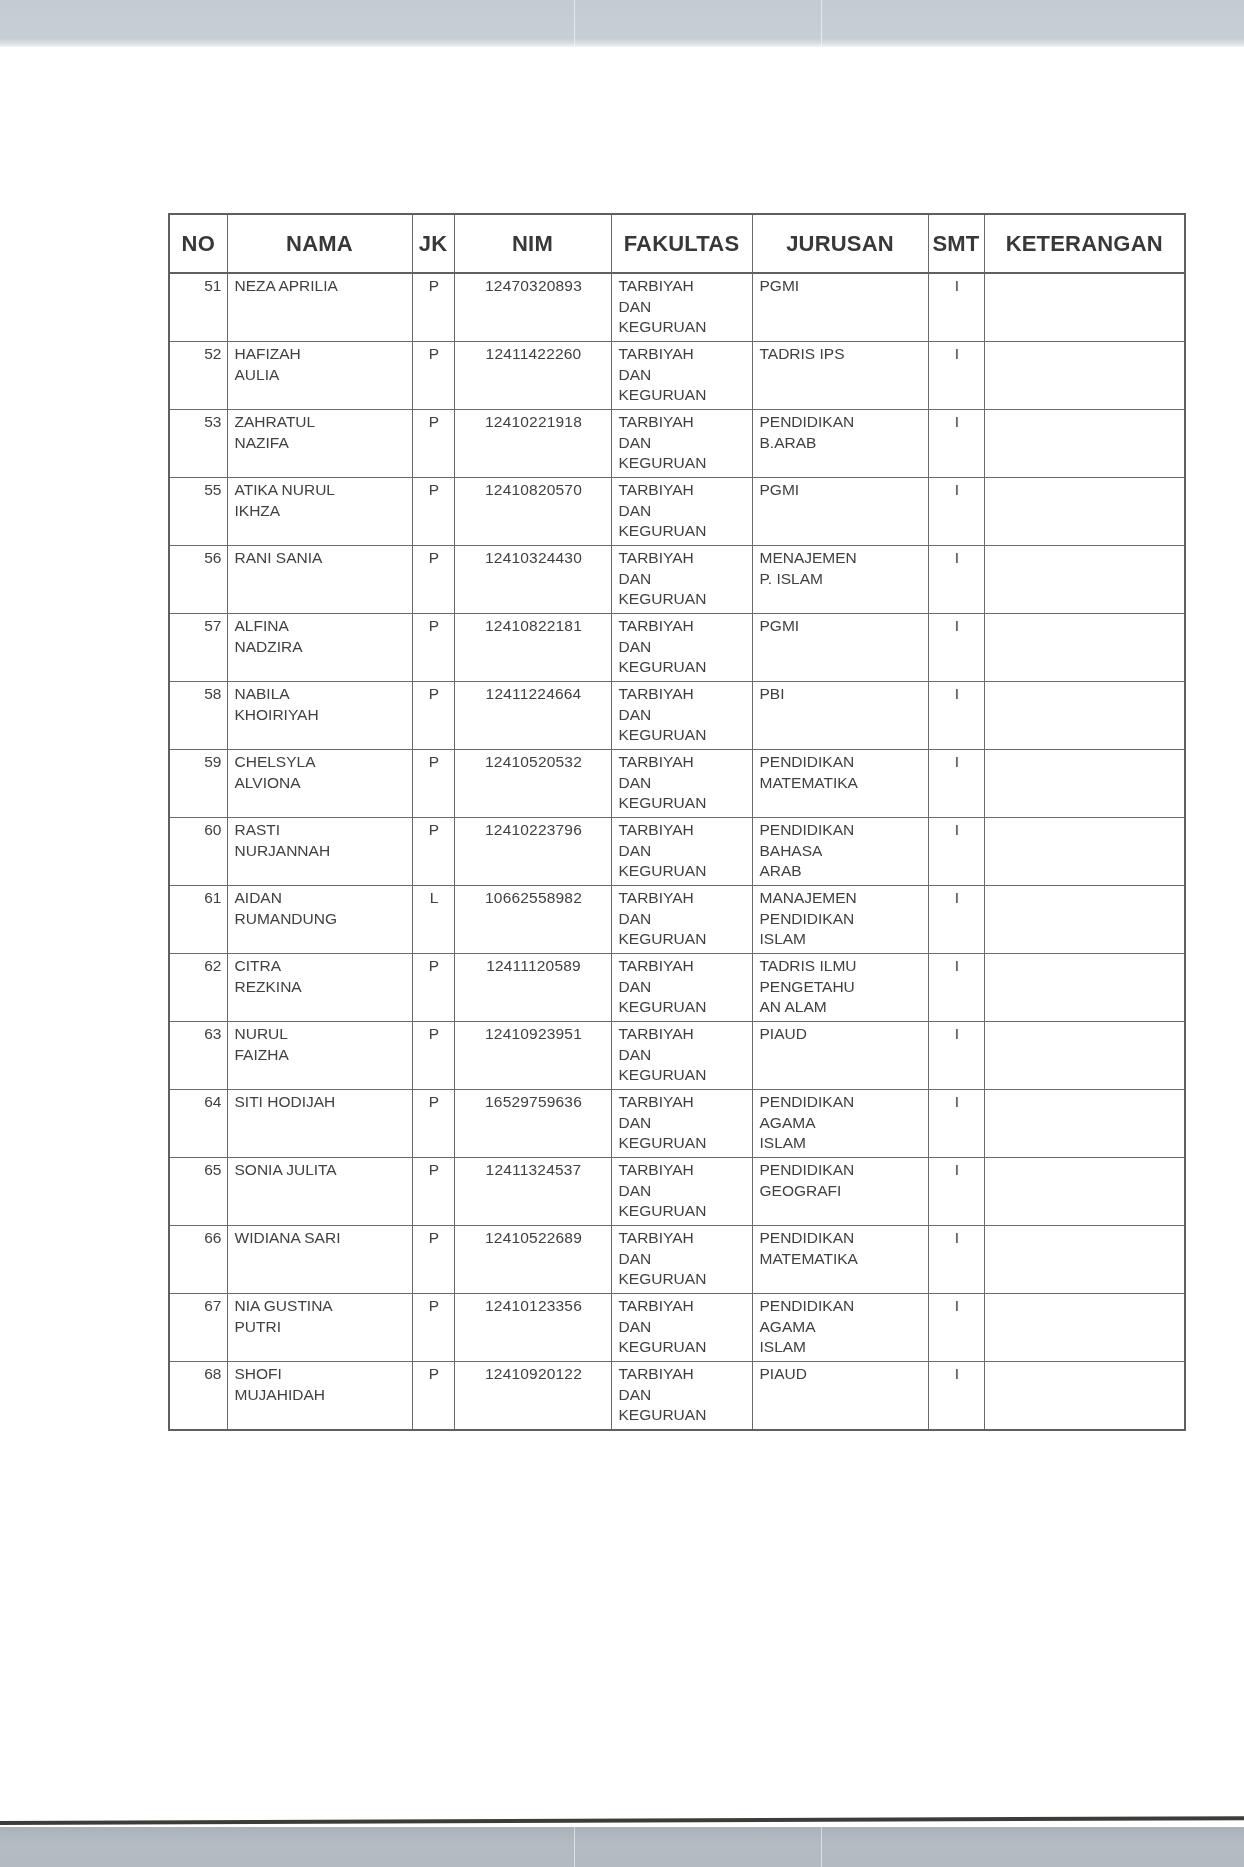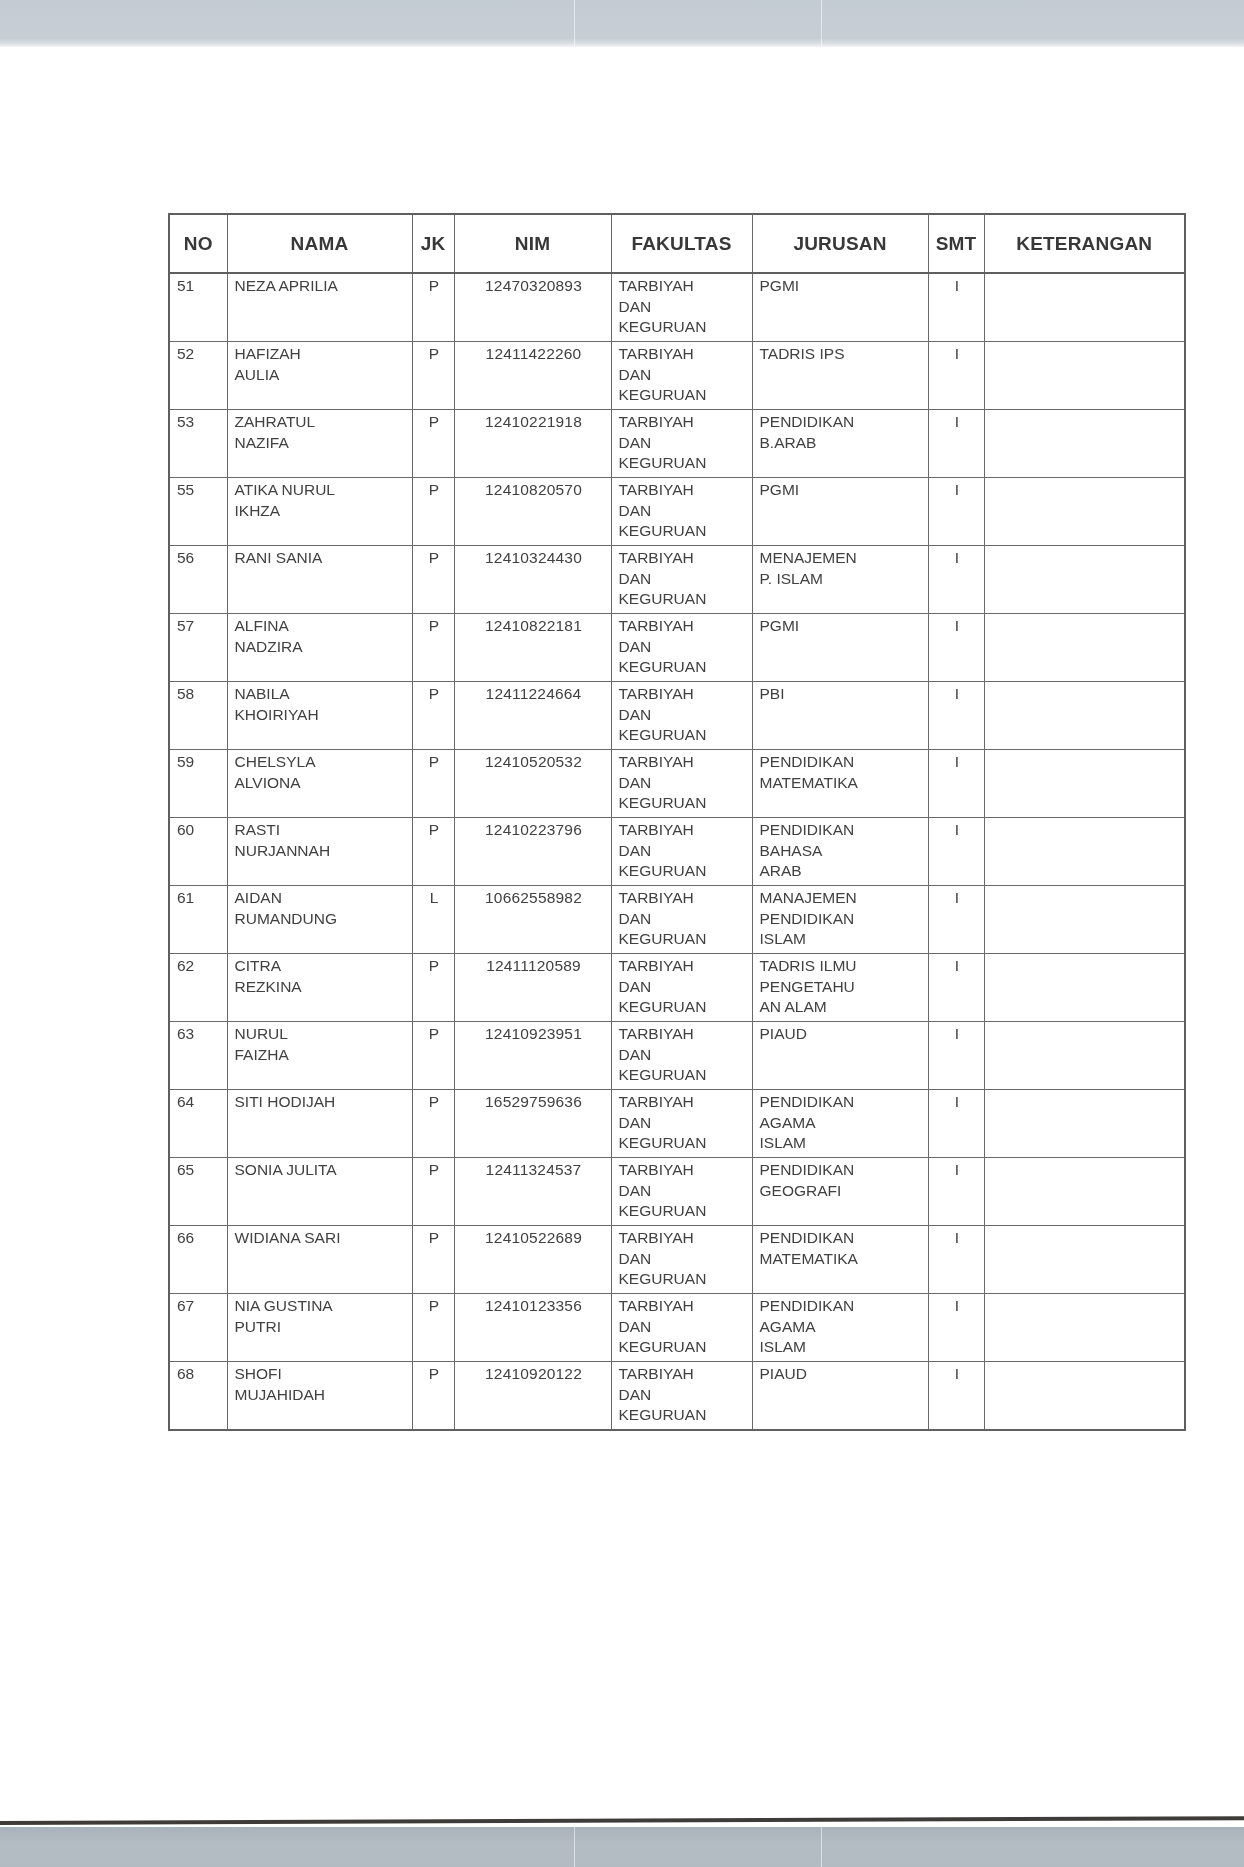--- a/index.html
+++ b/index.html
@@ -42,38 +42,38 @@
     border-collapse: collapse;
     table-layout: fixed;
     color: #3e3e3e;
   }
   table.doc-table, table.doc-table th, table.doc-table td {
     border: 1px solid #6a6a6a;
   }
   table.doc-table { border: 2px solid #5f5f5f; }
   table.doc-table th {
     height: 55px;
-    font-size: 19px;
+    font-size: 22px;
     font-weight: bold;
     letter-spacing: 0.2px;
     text-align: center;
     vertical-align: middle;
     color: #383838;
     border-bottom: 2px solid #5f5f5f;
   }
   table.doc-table td {
     height: 62px;
     font-size: 15.5px;
     line-height: 20.5px;
     padding: 2px 5px 3px 7px;
     vertical-align: top;
     white-space: pre-line;
     color: #414141;
   }
-  td.cell-no   { text-align: left; }
+  td.cell-no   { text-align: right; }
   td.cell-jk   { text-align: center; }
   td.cell-nim  { text-align: center; letter-spacing: 0.2px; margin-left: 8px; }
   td.cell-smt  {
     vertical-align: bottom;
     text-align: center;
     padding-bottom: 5px;
   }
   td.cell-keterangan { }
 </style>
 </head>

